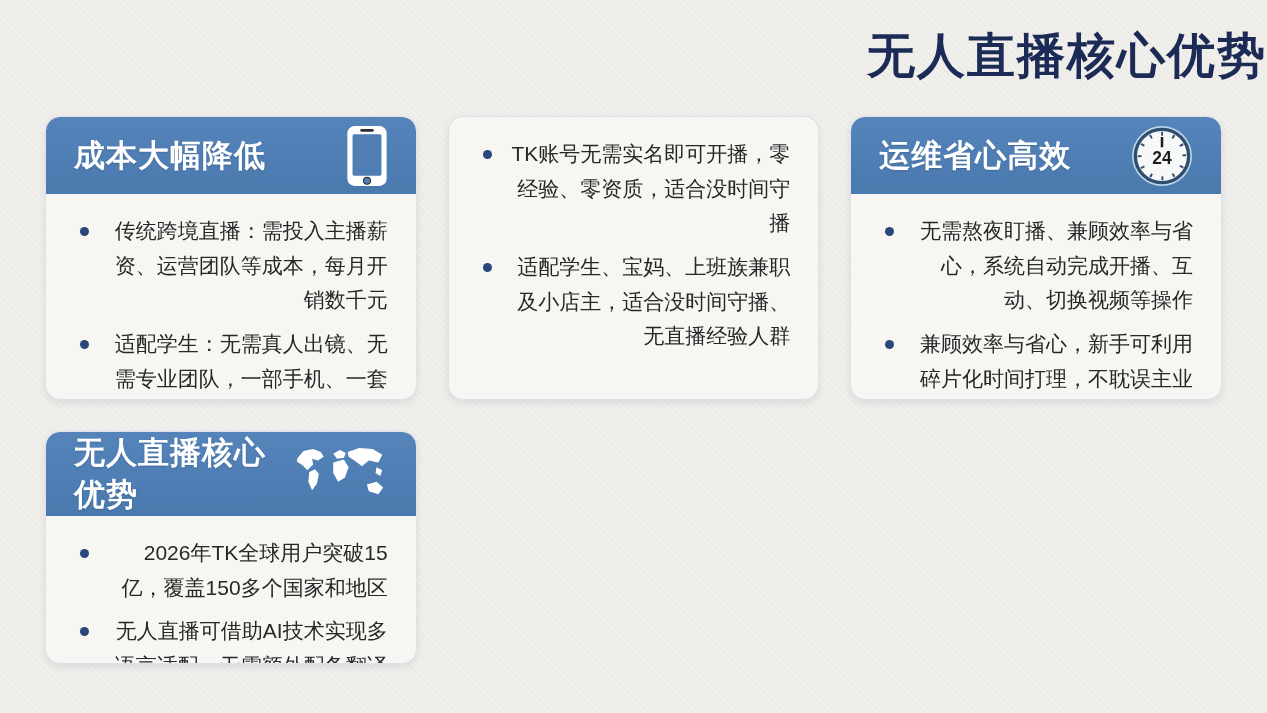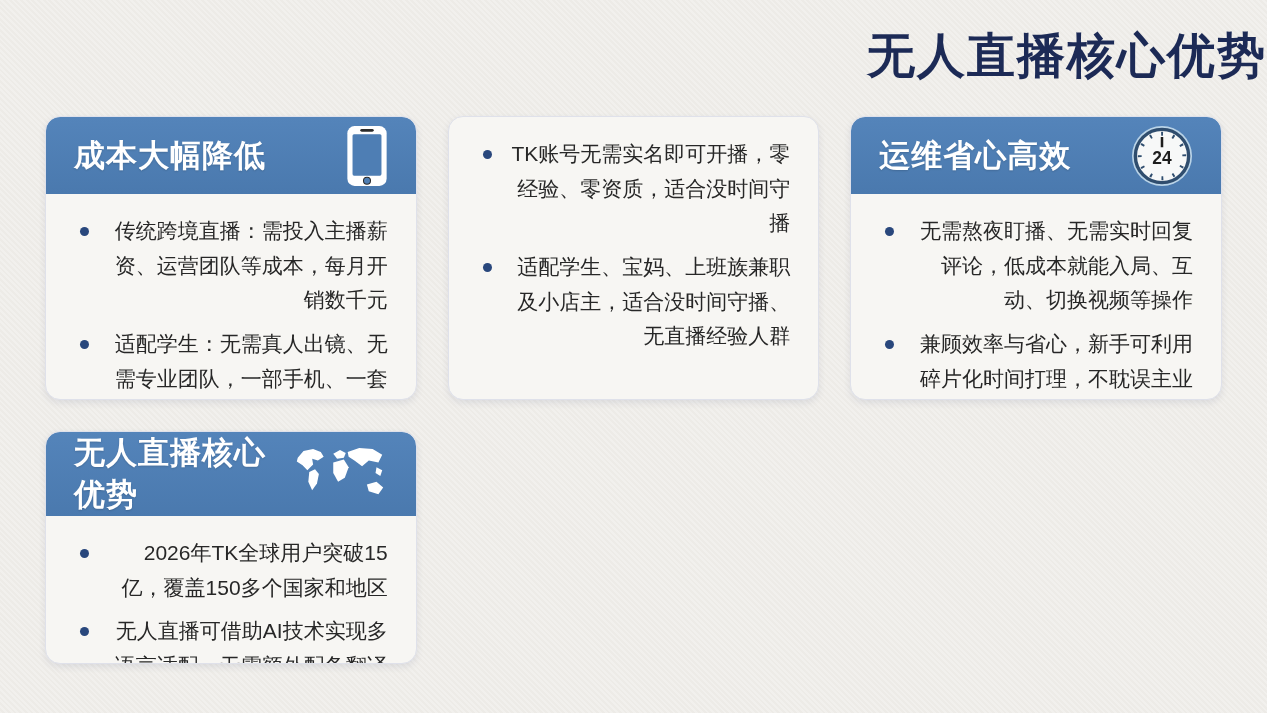--- a/index.html
+++ b/index.html
@@ -124,21 +124,21 @@
       <svg class="hicon" width="62" height="62" viewBox="0 0 64 64">
         <circle cx="32" cy="32" r="31" fill="#b9d3e7"></circle>
         <circle cx="32" cy="32" r="27.5" fill="#f7f8f8" stroke="#2f4d6e" stroke-width="3.5"></circle>
         <circle cx="32" cy="32" r="23" fill="none" stroke="#2f4d6e" stroke-width="4" stroke-dasharray="2 10.05" transform="rotate(-4 32 32)"></circle>
         <line x1="32" y1="12.5" x2="32" y2="23" stroke="#1d1d1d" stroke-width="2.6"></line>
         <text x="32" y="40.5" text-anchor="middle" font-size="18" font-weight="bold" fill="#1d1d1d" font-family="Liberation Sans, DejaVu Sans, sans-serif">24</text>
       </svg>
     </header>
     <div class="card-body">
       <ul class="bullets">
-        <li>无需熬夜盯播、无需实时回复评论，低成本就能入局、互动、切换视频等操作</li>
+        <li>无需熬夜盯播、兼顾效率与省心，系统自动完成开播、互动、切换视频等操作</li>
         <li>兼顾效率与省心，新手可利用碎片化时间打理，不耽误主业</li>
       </ul>
     </div>
   </section>
 
   <section class="card">
     <header class="card-header">
       <span class="card-title">无人直播核心优势</span>
       <svg class="hicon" width="96" height="56" viewBox="0 0 100 58">
         <path fill="#ffffff" d="M6,12 L12,5 22,3 30,6 33,11 27,15 21,13 22,19 16,25 11,20 5,16 Z"></path>

